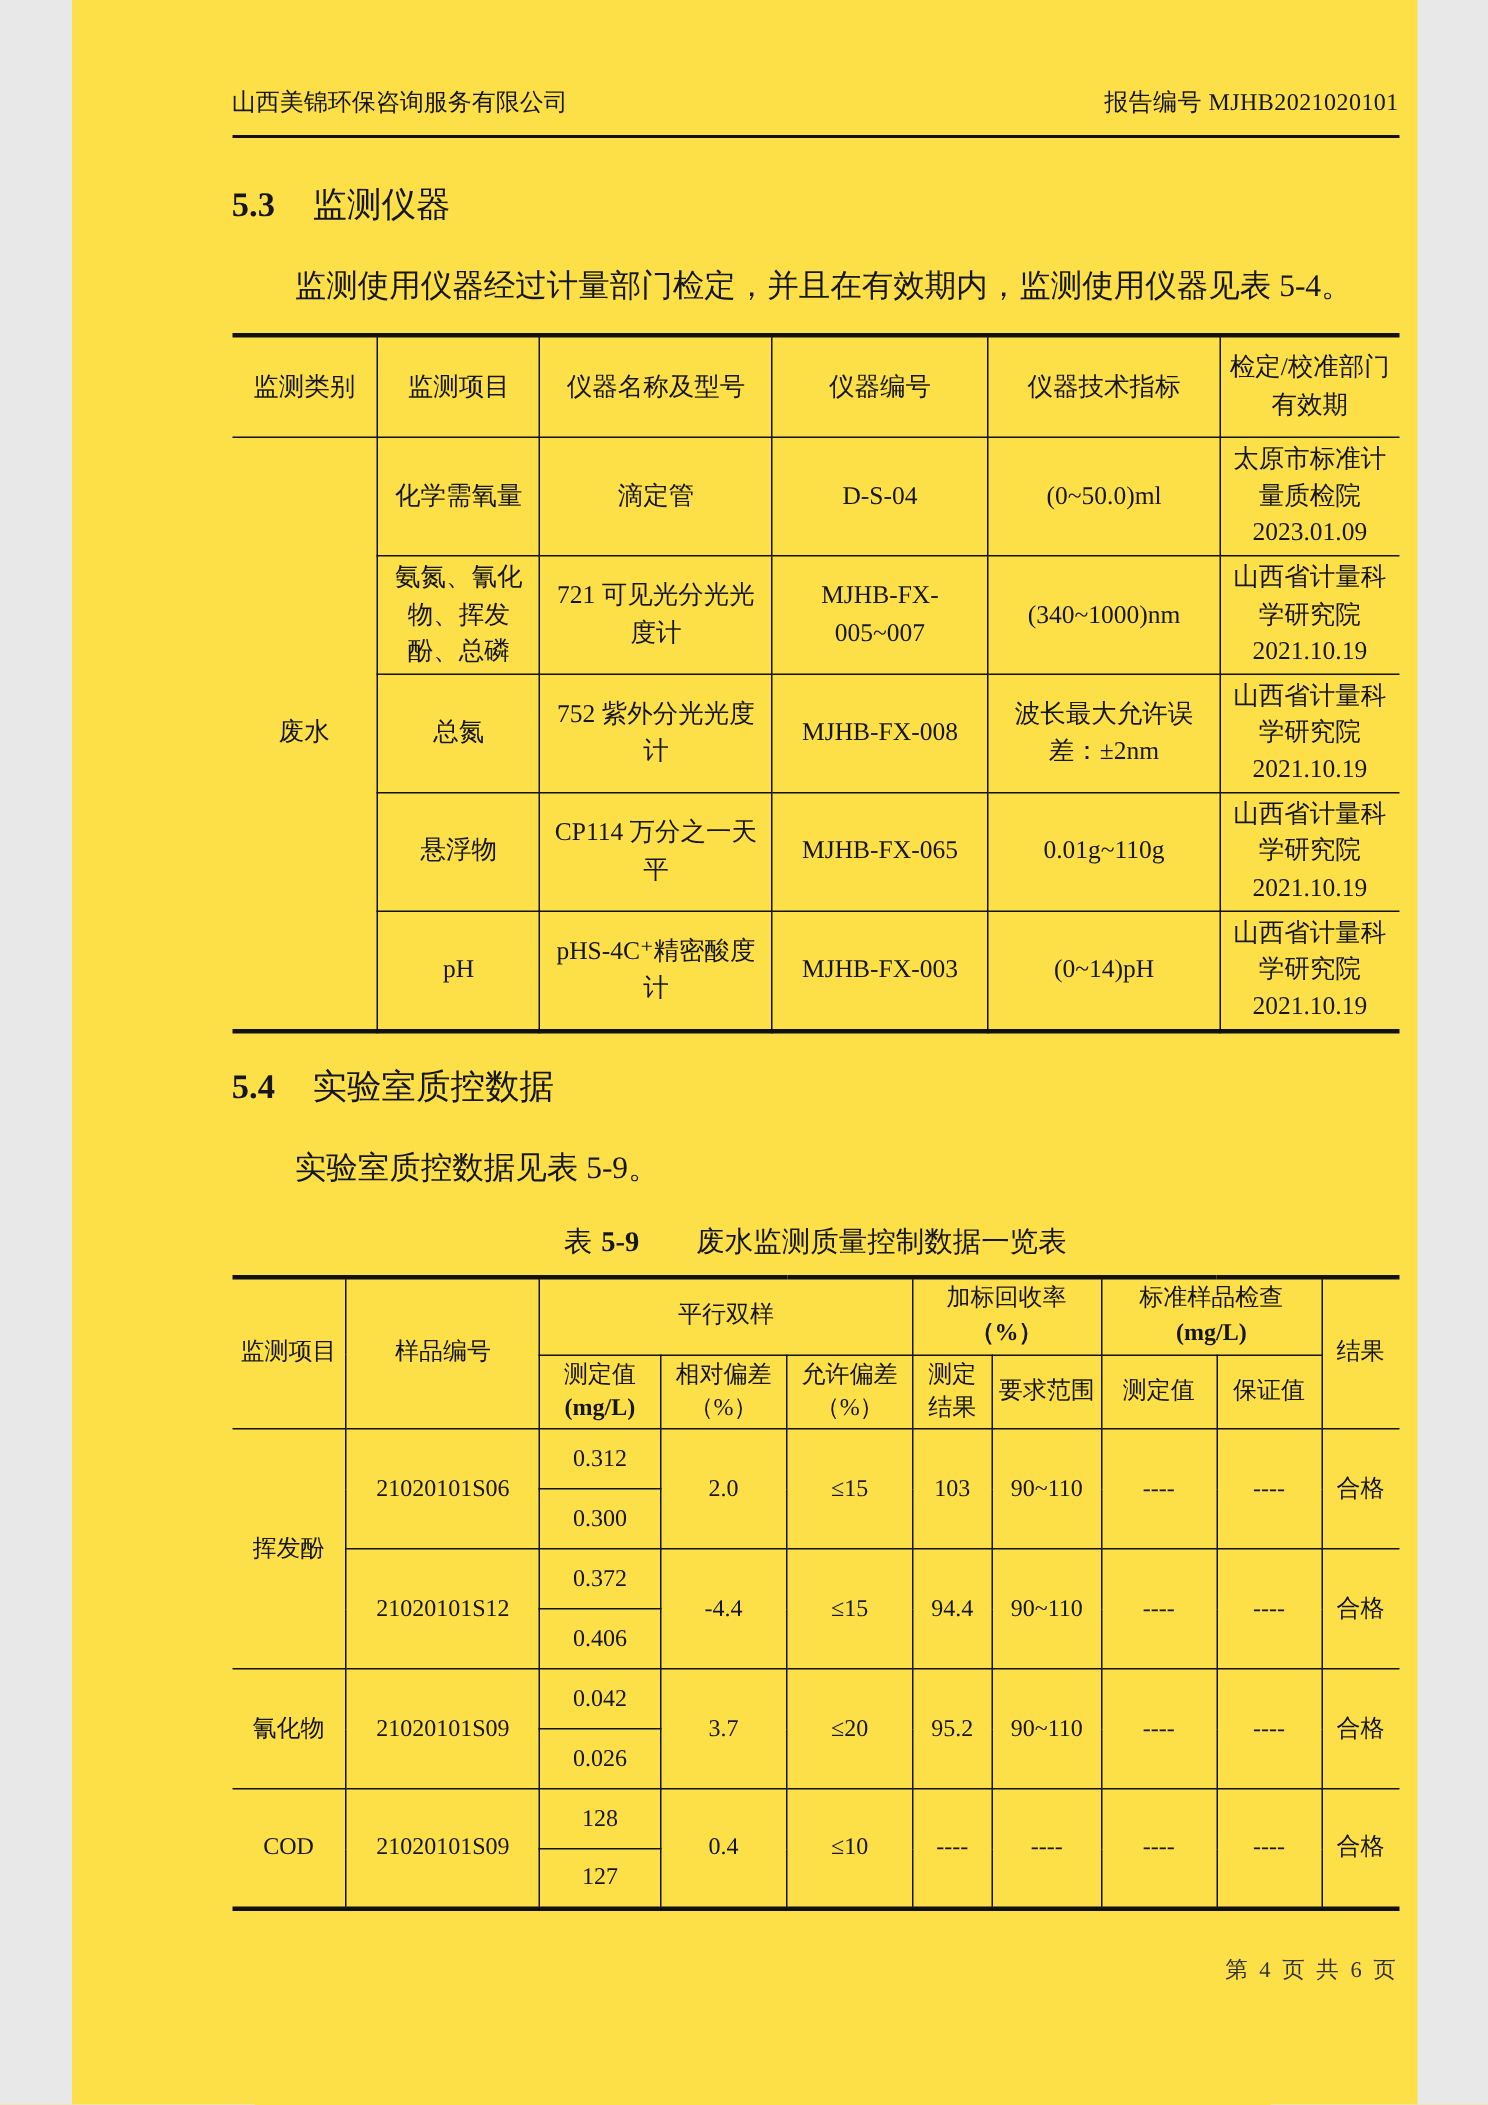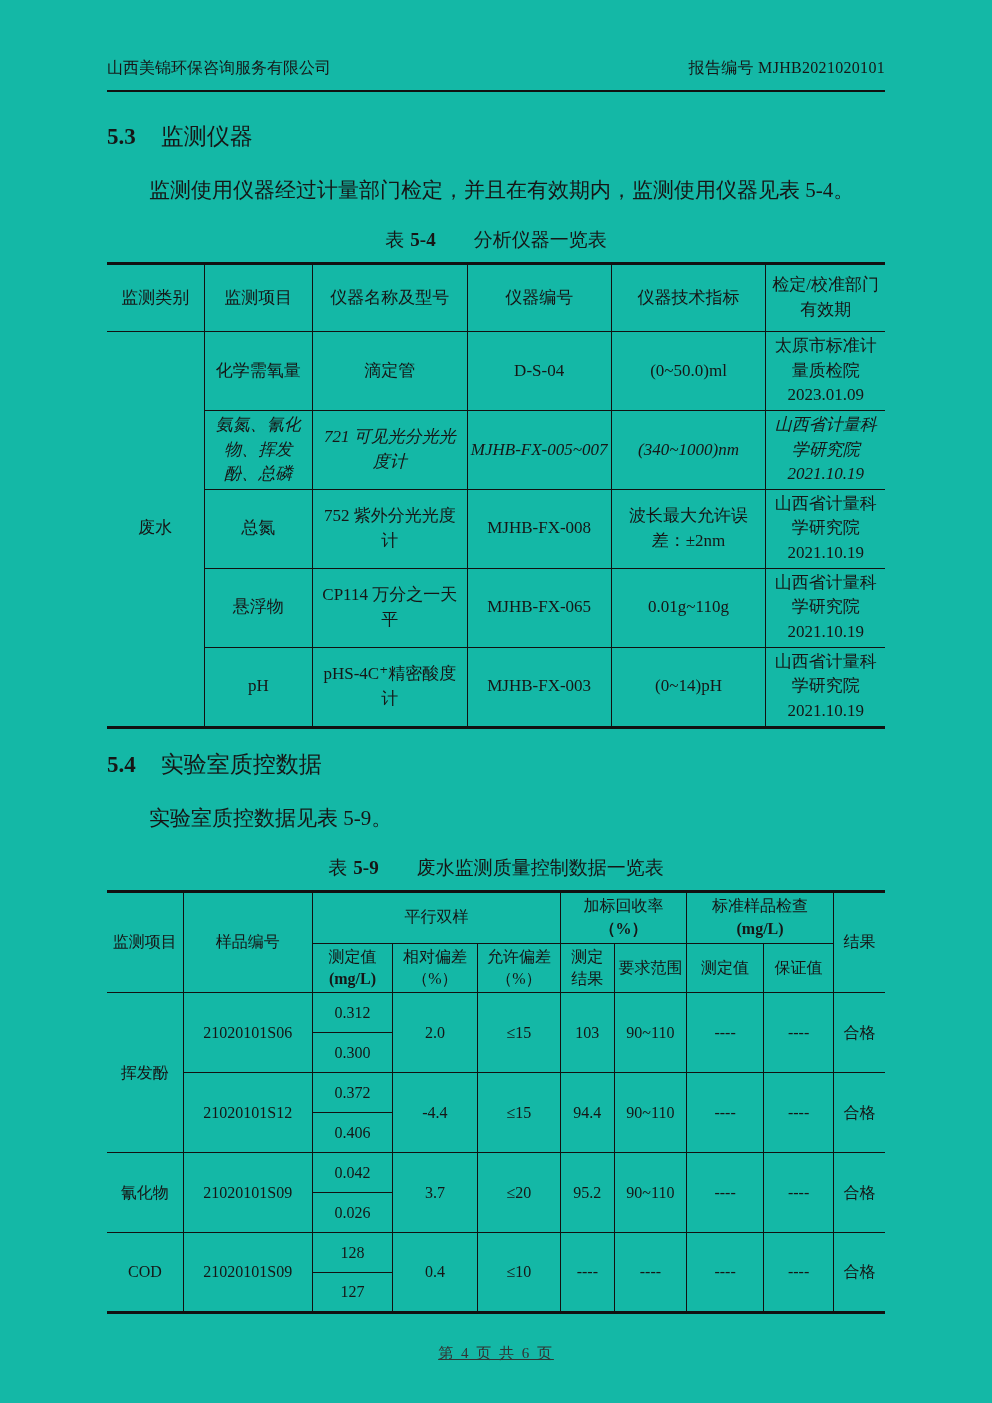--- a/index.html
+++ b/index.html
@@ -1,19 +1,19 @@
 <!DOCTYPE html>
 <html><head>
 <meta charset="utf-8">
 <style>
   * { margin: 0; padding: 0; box-sizing: border-box; }
   html, body { background: #e8e8e8; }
   .page {
-    width: 992px; height: 1403px;
-    background: #14b8a6;
+    width: 897px; height: 1403px;
+    background: #fde047;
     margin: 0 auto;
     font-family: "Liberation Serif", "DejaVu Serif", serif;
     color: #161616;
     overflow: hidden;
   }
   .content { margin: 0 107px; width: 778px; }
 
   
   .doc-header {
     display: flex; justify-content: space-between; align-items: flex-end;
@@ -51,58 +51,56 @@
     overflow: hidden;
   }
   .no-l { border-left: none; }
   .no-r { border-right: none; }
 
   
   .t54 { margin-top: 9px; }
   .t54 th, .t54 td { font-size: 17px; line-height: 1.45; }
   .t54 .hdr  { height: 68px; }
   .t54 .r1 { height: 66px; }
-  .t54 .r2 { height: 72px; font-style: italic; }
+  .t54 .r2 { height: 72px; }
   .t54 .r3 { height: 66px; }
   .t54 .r4 { height: 65px; }
   .t54 .r5 { height: 64px; }
 
   
   .t59 { margin-top: 9px; }
   .t59 th, .t59 td { font-size: 16px; line-height: 1.4; }
   .t59 .h1 { height: 52px; }
   .t59 .h2 { height: 43px; }
   .t59 .vr { height: 40px; }
   .unit-bold { font-weight: bold; }
 
   .doc-footer {
-    text-align: center;
+    text-align: right;
     margin-top: 30px;
     font-size: 15px;
     color: #333;
     letter-spacing: 2px;
-    text-decoration: underline;
   }
 </style>
 </head>
 <body>
 
 <div class="page">
   <div class="content">
 
     <div class="doc-header">
       <span class="company">山西美锦环保咨询服务有限公司</span>
       <span class="report-no">报告编号 MJHB2021020101</span>
     </div>
 
     <h2 class="sec-heading"><span class="sec-num">5.3</span><span>监测仪器</span></h2>
 
     <p class="body-para">监测使用仪器经过计量部门检定，并且在有效期内，监测使用仪器见表 5-4。</p>
 
-    <div class="tbl-caption"><span>表</span><span class="cap-num">5-4</span><span class="cap-title">分析仪器一览表</span></div>
 
     <table class="t54">
       <colgroup>
         <col style="width:12.5%">
           <col style="width:13.9%">
           <col style="width:19.9%">
         <col style="width:18.5%">
           <col style="width:19.9%">
           <col style="width:15.3%">
       </colgroup>

